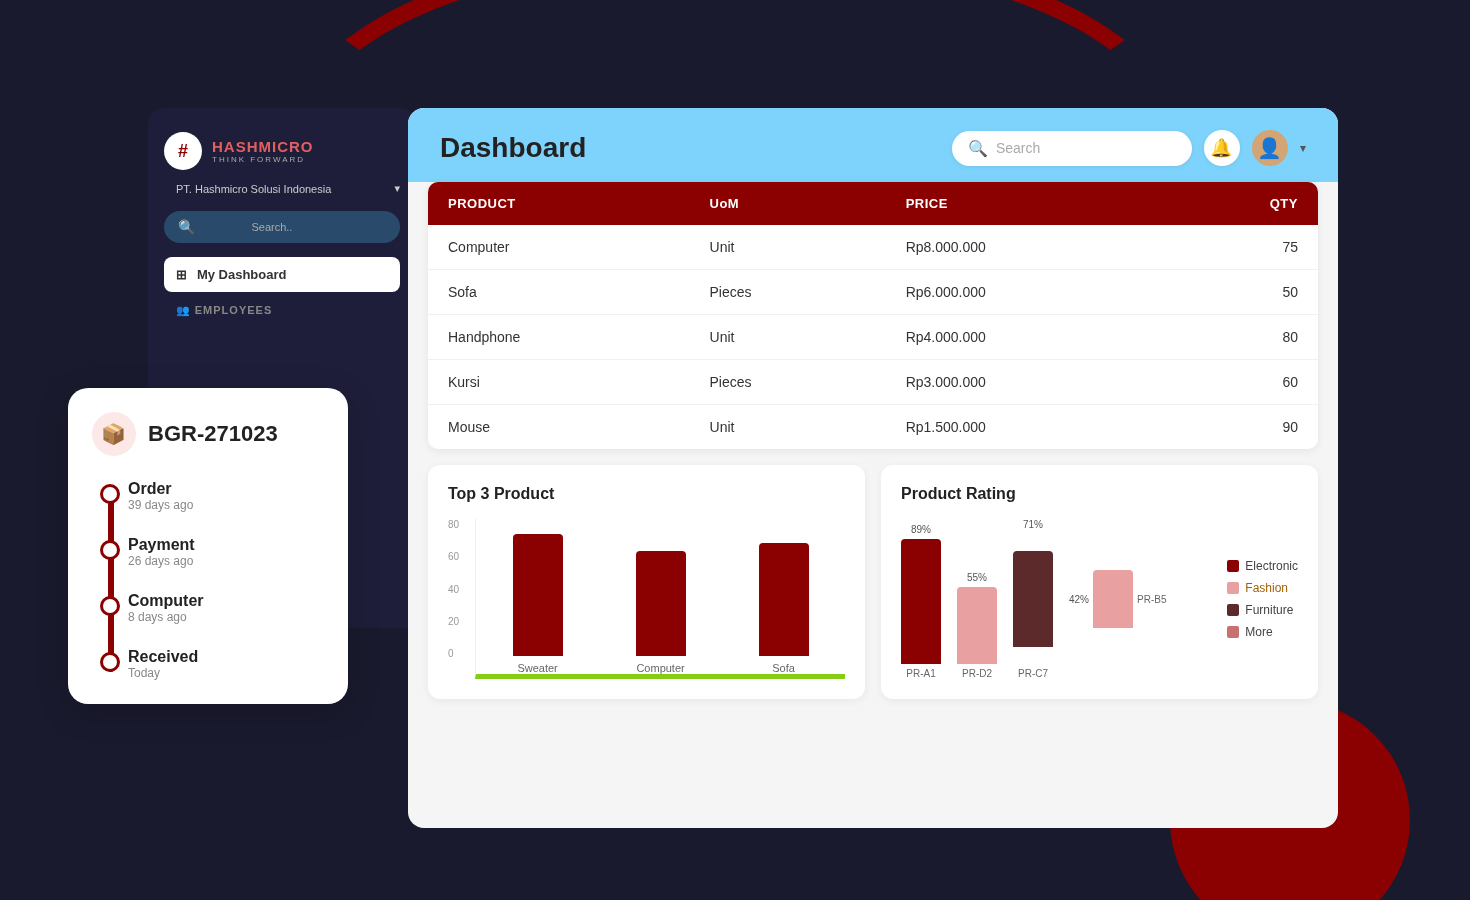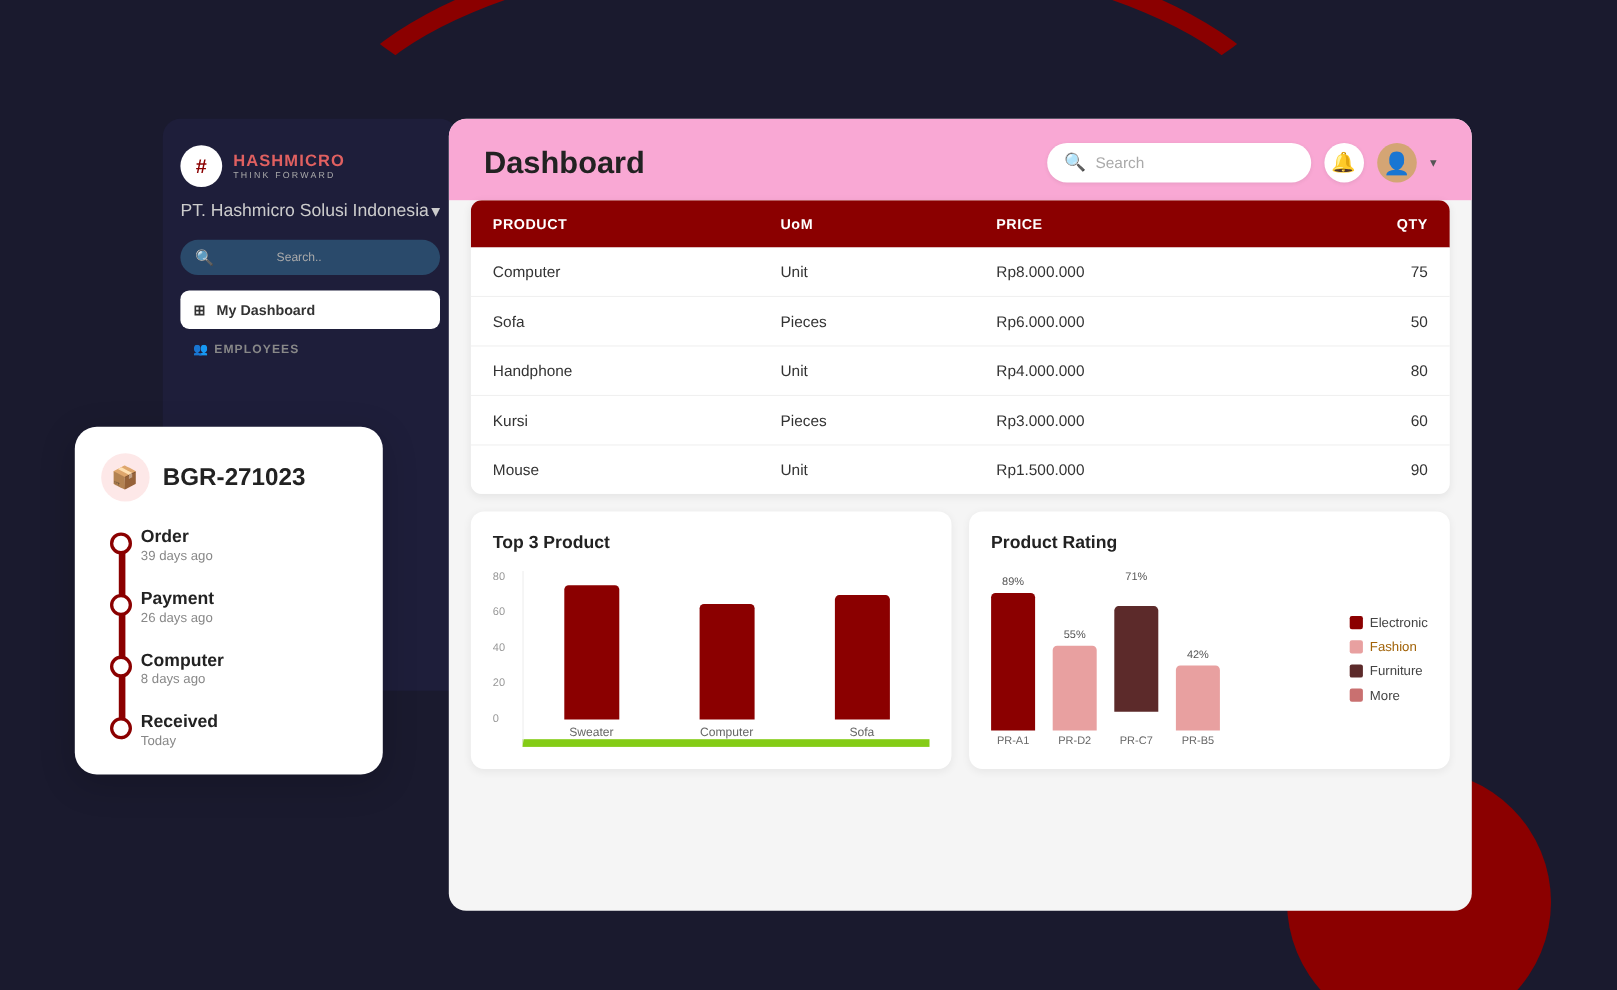--- a/index.html
+++ b/index.html
@@ -69,22 +69,22 @@
       color: #aaa;
       font-size: 8px;
       letter-spacing: 2px;
     }
 
     .company-select {
       display: flex;
       align-items: center;
       justify-content: space-between;
       color: #ccc;
-      font-size: 16px;
-      margin: 12px 0 16px 0;
+      font-size: 11px;
+      margin: 12px 0 16px 12px;
       cursor: pointer;
     }
     .company-select span { display: flex; align-items: center; gap: 4px; }
 
     .sidebar-search {
       background: #2a4a6b;
       border-radius: 20px;
       display: flex;
       align-items: center;
       padding: 8px 14px;
@@ -138,21 +138,21 @@
       border-radius: 16px;
       z-index: 2;
       overflow: hidden;
     }
 
     .main-header {
       display: flex;
       align-items: center;
       justify-content: space-between;
       padding: 22px 32px 16px;
-      background: #f9a8d4;
+      background: #7dd3fc;
     }
 
     .page-title {
       font-size: 28px;
       font-weight: 700;
       color: #222;
     }
 
     .header-right {
       display: flex;
@@ -526,21 +526,21 @@
     <div class="chart-card">
       <div class="chart-title">Top 3 Product</div>
       <div style="display:flex;gap:8px;align-items:flex-end;">
         <div class="y-axis" style="height:160px;display:flex;flex-direction:column-reverse;justify-content:space-between;padding-bottom:20px;">
           <span class="y-label">0</span>
           <span class="y-label">20</span>
           <span class="y-label">40</span>
           <span class="y-label">60</span>
           <span class="y-label">80</span>
         </div>
-        <div style="flex:1;display:flex;align-items:flex-end;gap:16px;height:160px;border-left:1px solid #eee;border-bottom:7px solid #84cc16;padding:0 8px 0 8px;" id="top3-bars">
+        <div style="flex:1;display:flex;align-items:flex-end;gap:16px;height:160px;border-left:1px solid #eee;border-bottom:5px solid #84cc16;padding:0 8px 0 8px;" id="top3-bars">
         <div style="display: flex; flex-direction: column; align-items: center; gap: 6px; flex: 1 1 0%; justify-content: flex-end; height: 100%;">
     <div style="width:50px;height:121.8px;background:#8b0000;border-radius:4px 4px 0 0;"></div>
     <span style="font-size:11px;color:#666;">Sweater</span>
   </div>
             <div style="display: flex; flex-direction: column; align-items: center; gap: 6px; flex: 1 1 0%; justify-content: flex-end; height: 100%;">
     <div style="width:50px;height:105px;background:#8b0000;border-radius:4px 4px 0 0;"></div>
     <span style="font-size:11px;color:#666;">Computer</span>
   </div>
             <div style="display: flex; flex-direction: column; align-items: center; gap: 6px; flex: 1 1 0%; justify-content: flex-end; height: 100%;">
     <div style="width:50px;height:113.4px;background:#8b0000;border-radius:4px 4px 0 0;"></div>
@@ -562,21 +562,21 @@
             <div class="rating-bar-group" style="display: flex; flex-direction: column; align-items: center; gap: 4px; justify-content: flex-end; height: 100%;">
     <span class="rating-pct" style="font-size:10px;color:#555;">55%</span>
     <div class="rating-bar" style="width:40px;height:77px;background:#e8a0a0;border-radius:4px 4px 0 0;"></div>
     <span class="rating-bar-label" style="font-size:10px;color:#666;">PR-D2</span>
   </div>
             <div class="rating-bar-group" style="display: flex; gap: 21px; justify-content: flex-end; height: 100%;">
     <span class="rating-pct" style="font-size:10px;color:#555;">71%</span>
     <div class="rating-bar" style="width:40px;height:99.39999999999999px;background:#5c2a2a;border-radius:4px 4px 0 0;"></div>
     <span class="rating-bar-label" style="font-size:10px;color:#666;">PR-C7</span>
   </div>
-            <div class="rating-bar-group" style="display: flex; flex-direction: column; align-items: center; gap: 4px; justify-content: flex-end; height: 100%;">
+            <div class="rating-bar-group" style="display: flex; flex-direction: row; align-items: center; gap: 4px; justify-content: flex-end; height: 100%;">
     <span class="rating-pct" style="font-size:10px;color:#555;">42%</span>
     <div class="rating-bar" style="width:40px;height:58.8px;background:#e8a0a0;border-radius:4px 4px 0 0;"></div>
     <span class="rating-bar-label" style="font-size:10px;color:#666;">PR-B5</span>
   </div>
           </div>
         <div class="rating-legend" id="rating-legend">
         <div class="legend-item">
     <div class="legend-dot" style="background:#8b0000;width:12px;height:12px;border-radius:2px;"></div>
     <span style="font-size:12px;color:#444;">Electronic</span>
   </div>

